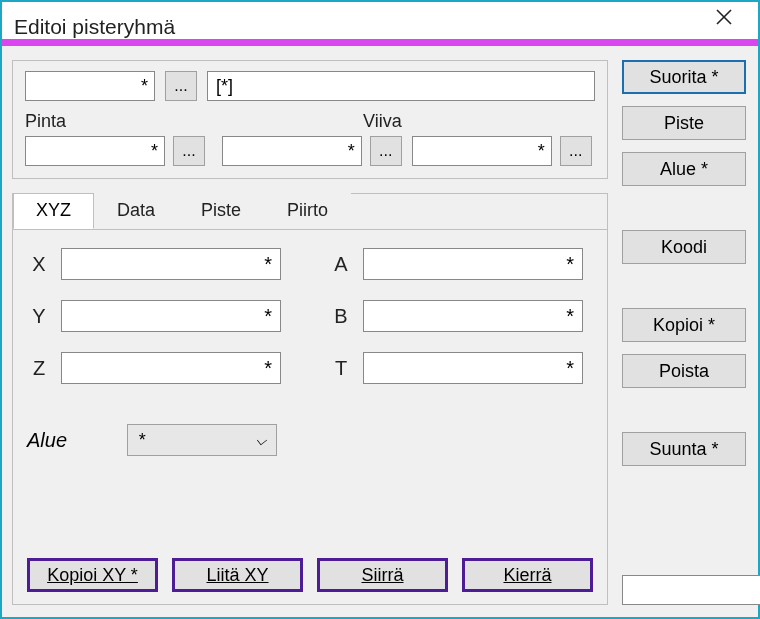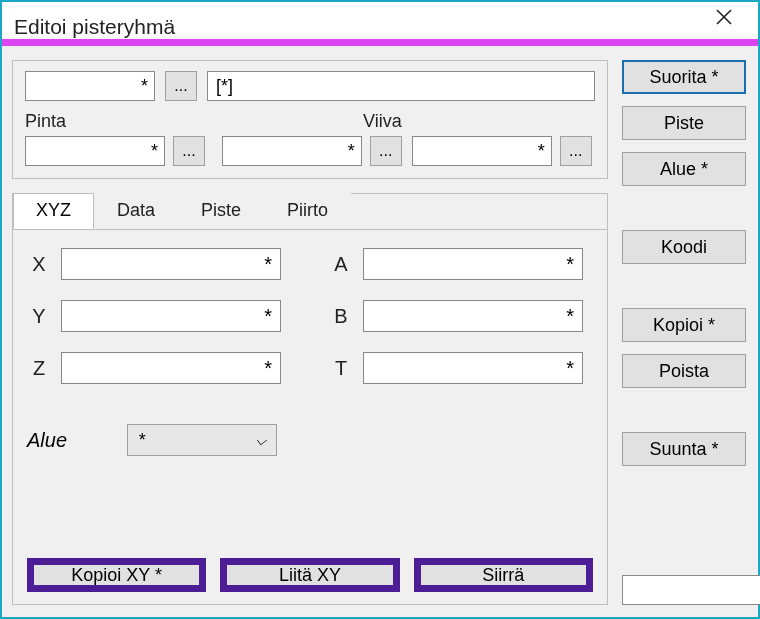--- a/index.html
+++ b/index.html
@@ -42,21 +42,21 @@
 .xyzgrid { display:grid; grid-template-columns: 24px 220px 28px 24px 220px; row-gap: 20px; column-gap: 10px; align-items:center; margin-bottom: 30px; }
 .xyzgrid .glbl { font-size:20px; color:#222; text-align:center; }
 .xyzgrid input { height:32px; border:1px solid #888; background:#fff; padding:0 8px; font-size:20px; text-align:right; width:100%; }
 
 .aluerow { display:flex; align-items:center; gap:40px; margin-top:10px; margin-bottom: auto; font-style: italic; }
 .aluerow .lbl { font-size:20px; width:60px; }
 .combo { width:150px; height:32px; border:1px solid #a0a0a0; background:#e7e7e7; display:flex; align-items:center; justify-content:space-between; padding:0 10px; font-size:18px; cursor:pointer; }
 .combo .chev { font-size:14px; }
 
 .bottombtns { display:flex; gap:14px; margin-top:16px; }
-.btn { height:34px; border:7px solid #4c1d95; background:#e1e1e1; font-size:18px; display:flex; align-items:center; justify-content:center; cursor:pointer; flex:1; }
+.btn { height:34px; border:3px solid #4c1d95; background:#e1e1e1; font-size:18px; display:flex; align-items:center; justify-content:center; cursor:pointer; flex:1;text-decoration:underline; }
 
 .rightcol .rbtn { height:34px; border:1px solid #a0a0a0; background:#e1e1e1; font-size:18px; display:flex; align-items:center; justify-content:center; cursor:pointer; }
 .rightcol .rbtn.primary { border:2px solid #1a6fb0; }
 .rightcol .spacer { flex:1; }
 .rightcol .gap2 { height:20px; }
 .rightcol .xrow { display:flex; gap:6px; }
 .rightcol .xrow input { flex:1; height:30px; border:1px solid #888; background:#fff; }
 </style>
 </head>
 <body>
@@ -139,20 +139,21 @@
             <div class="combo">
               <span>*</span>
               <span class="chev">⌵</span>
             </div>
           </div>
 
           <div class="bottombtns">
             <div class="btn">Kopioi XY *</div>
             <div class="btn">Liitä XY</div>
             <div class="btn">Siirrä</div>
+            <div class="btn">Kierrä</div>
           </div>
         </div>
       </div>
 
     </div>
 
     <div class="rightcol">
       <div class="rbtn primary">Suorita *</div>
       <div class="rbtn">Piste</div>
       <div class="rbtn">Alue *</div>

